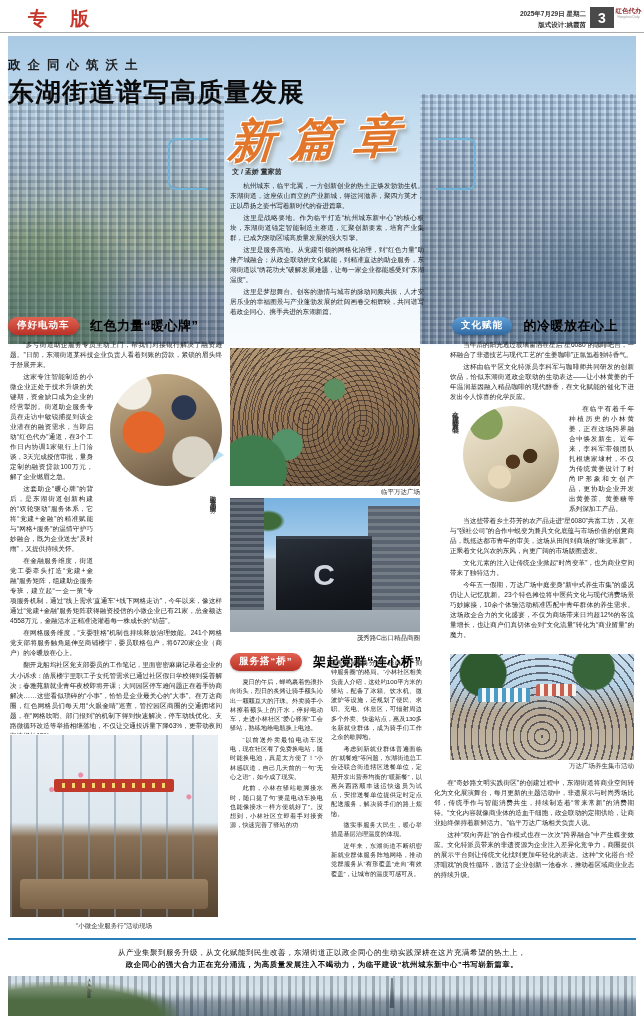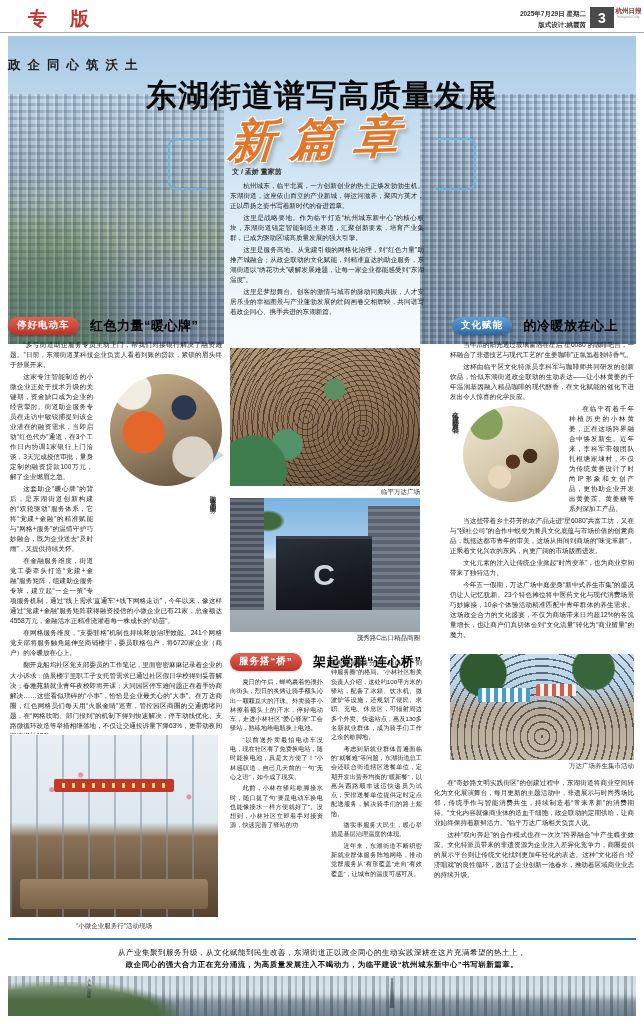--- a/index.html
+++ b/index.html
@@ -34,22 +34,22 @@
       repeating-linear-gradient(0deg, rgba(60,80,100,.22) 0 3px, rgba(255,255,255,.10) 3px 7px),
       linear-gradient(180deg,#b4cee4 0%,#97acbd 30%,#84977f 58%,#6e8097 82%,#5d6e84 100%); }
   .city.right { right:0;
     background:
       radial-gradient(ellipse at 80% 96%, rgba(60,90,120,.4) 0 20%, rgba(0,0,0,0) 42%),
       repeating-linear-gradient(90deg, rgba(255,255,255,.30) 0 2px, rgba(78,98,122,.32) 2px 5px, rgba(255,255,255,.05) 5px 8px),
       repeating-linear-gradient(0deg, rgba(55,75,100,.22) 0 3px, rgba(255,255,255,.10) 3px 6px),
       linear-gradient(180deg,#b0cce6 0%,#92a8bf 32%,#7e93a6 60%,#697e96 100%); }
   .kicker { position:absolute; top:21px; left:0; width:100%; text-align:left;
     font-size:12.5px; font-weight:bold; letter-spacing:7px; color:#1c1c1c; }
-  .main-title { position:absolute; top:39px; left:0; width:100%; text-align:center;
-    font-size:31px; font-weight:900; letter-spacing:1px; color:#0b0b0b; }
+  .main-title { position:absolute; top:39px; left:0; width:100%; text-align:left;
+    font-size:26px; font-weight:900; letter-spacing:1px; color:#0b0b0b; }
   .calli-wrap { position:absolute; top:72px; left:0; width:100%; height:70px; text-align:center; }
   .calligraphy { display:inline-block; font-family:"DejaVu Serif","Liberation Serif",serif;
     font-style:italic; font-weight:bold; font-size:46px; letter-spacing:16px; color:#e2762b;
     transform:skewX(-6deg) rotate(-2deg);
     text-shadow:-1px -1px 0 #fff,1px -1px 0 #fff,-1px 1px 0 #fff,1px 1px 0 #fff,3px 4px 4px rgba(70,45,10,.35); }
   .bracket { position:absolute; top:30px; width:40px; height:52px; }
   .bracket.l { left:160px; border-left:2px solid #6fb3d6; border-top:2px solid #6fb3d6;
     border-bottom:2px solid #6fb3d6; border-radius:8px 0 0 8px; }
   .bracket.r { right:160px; border-right:2px solid #6fb3d6; border-top:2px solid #6fb3d6;
     border-bottom:2px solid #6fb3d6; border-radius:0 8px 8px 0; }
@@ -192,21 +192,21 @@
 
 <div id="page">
 
   <div class="section-label">专 版</div>
   <div class="header-meta">
     <div>2025年7月29日 星期二</div>
     <div>版式设计:姚霞茵</div>
   </div>
   <div class="page-num">3</div>
   <div class="masthead">
-    <div class="cn">杭州日报</div>
+    <div class="cn">红色代办</div>
     <div class="en">Hangzhou Daily</div>
   </div>
   <div class="header-rule"></div>
 
   <div class="hero">
     <div class="city left"></div>
     <div class="city right"></div>
     <div class="kicker">政企同心筑沃土</div>
     <div class="main-title">东湖街道谱写高质量发展</div>
     <div class="calli-wrap">

